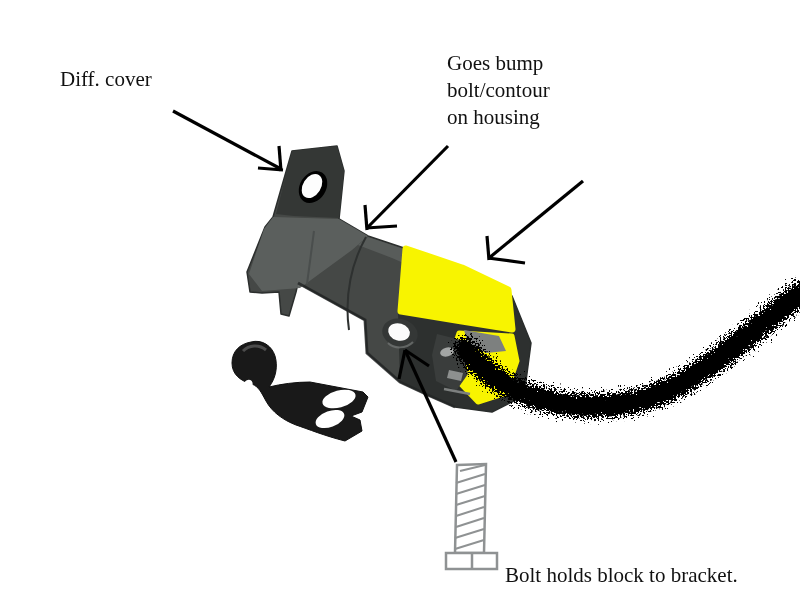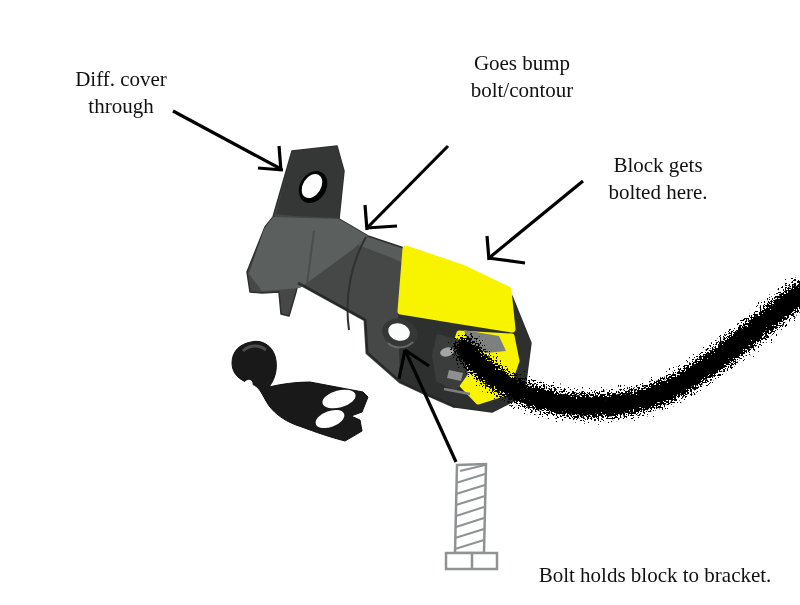--- a/index.html
+++ b/index.html
@@ -1,19 +1,18 @@
 <!DOCTYPE html>
 <html><head>
 <meta charset="utf-8">
 <style>
   html,body{margin:0;padding:0;background:#fff;}
   .stage{
     position:relative;width:800px;height:605px;background:#fff;overflow:hidden;
     font-family:"Liberation Serif","DejaVu Serif",serif;
-    text-align:center;
   }
   .stage svg{position:absolute;left:0;top:0;}
   .ann{
     position:absolute;color:#111;font-size:21px;line-height:27px;
     letter-spacing:0px;
   }
   .ann .ln{white-space:nowrap;}
 </style>
 </head>
 <body>
@@ -141,30 +140,26 @@
       <g>
         <path d="M456,462 L405,350"></path>
         <path d="M405,350 L399,379"></path>
         <path d="M405,350 L429,366"></path>
       </g>
     </g>
   </svg>
 
   <div class="ann" style="left:60px;top:66px;width:122px">
     <div class="ln">Diff. cover</div>
-    <div class="ln">through</div>
   </div>
 
   <div class="ann" style="left:447px;top:50px;width:150px">
     <div class="ln">Goes bump</div>
     <div class="ln">bolt/contour</div>
+    <div class="ln">on housing</div>
   </div>
 
-  <div class="ann" style="left:588px;top:152px;width:140px">
-    <div class="ln">Block gets</div>
-    <div class="ln">bolted here.</div>
-  </div>
 
   <div class="ann" style="left:505px;top:562px;width:300px">
     <div class="ln">Bolt holds block to bracket.</div>
   </div>
 
 </div>
 
 </body></html>

